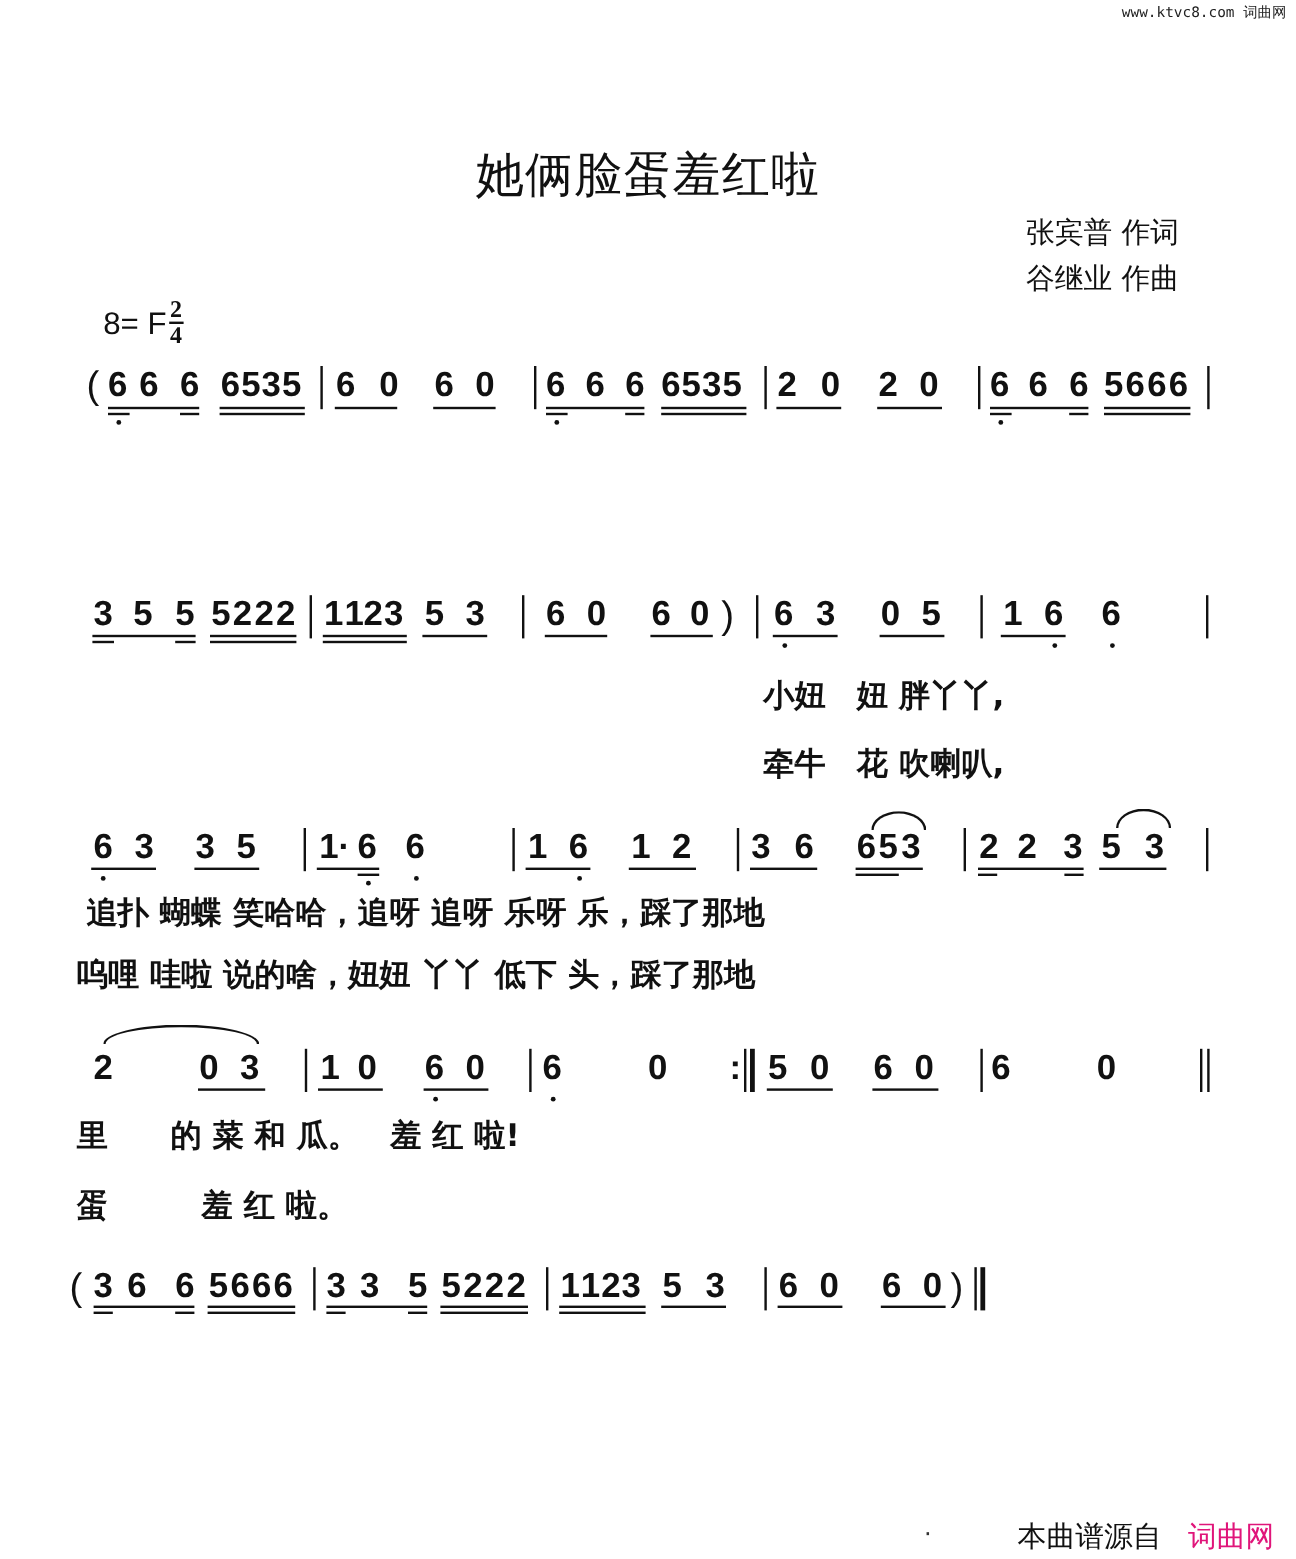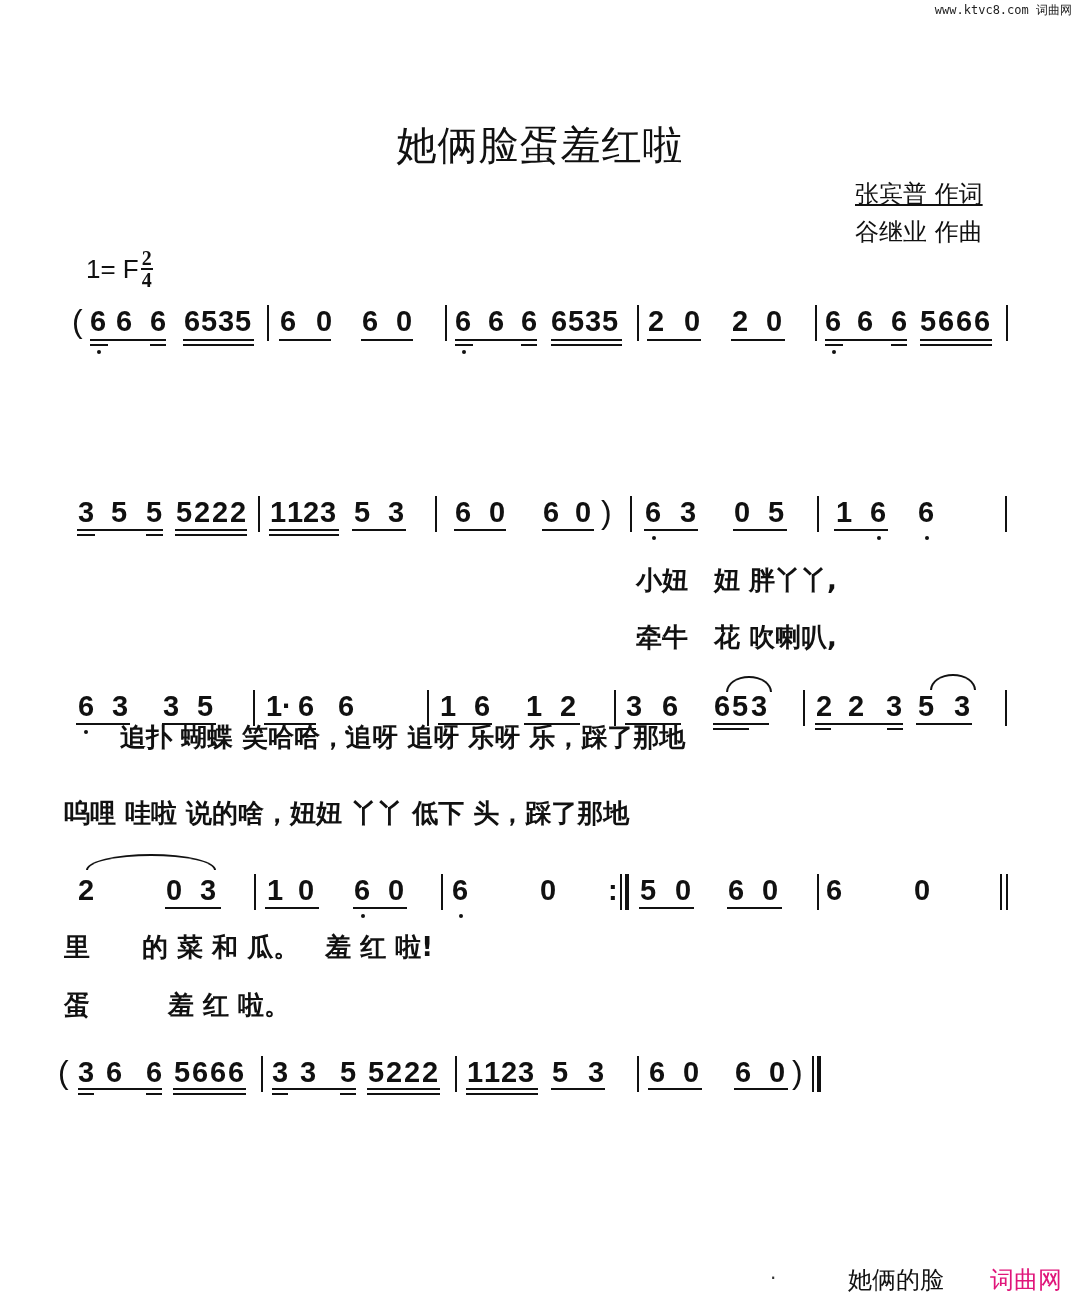--- a/index.html
+++ b/index.html
@@ -24,25 +24,25 @@
   .footer-src { left: 848px; top: 1264px; font-size: 24px; color: #111; }
   .footer-brand { left: 990px; top: 1264px; font-size: 24px; color: #e0157a; }
 </style>
 </head>
 <body>
 
 <div class="abs watermark-top">www.ktvc8.com 词曲网</div>
 
 <div class="abs title">她俩脸蛋羞红啦</div>
 
-<div class="abs credit" style="top:178px;text-decoration:underline;">张宾普 作词</div>
+<div class="abs credit" style="top:178px;">张宾普 作词</div>
 <div class="abs credit" style="top:216px;">谷继业 作曲</div>
 
 <div class="abs key">
-  <span>1= F</span>
+  <span>8= F</span>
   <span class="frac">
     <span>2</span>
     <span class="line"></span>
     <span>4</span>
   </span>
 </div>
 
 <div class="staff" style="top:305px;">
   <span class="paren" style="left:72px;top:0;">(</span>
   <span class="n" style="left:90px;">6</span>
@@ -207,21 +207,21 @@
     <span class="n" style="left:886px;">3</span>
   <span class="n" style="left:918px;">5</span>
     <span class="n" style="left:954px;">3</span>
   <div class="ul" style="left:815px;width:88px;top:33px;"></div>
   <div class="ul" style="left:815px;width:16px;top:38px;"></div>
   <div class="ul" style="left:887px;width:16px;top:38px;"></div>
   <div class="ul" style="left:916px;width:56px;top:33px;"></div>
   <div class="slur" style="left:930px;top:-16px;width:42px;height:14px;"></div>
   <div class="bar" style="left:1005px;top:0;"></div>
 </div>
-<div class="lyric" style="left:72px;top:722px;margin-left:48px;">追扑 蝴蝶 笑哈哈，追呀 追呀 乐呀 乐，踩了那地</div>
+<div class="lyric" style="left:72px;top:746px;">追扑 蝴蝶 笑哈哈，追呀 追呀 乐呀 乐，踩了那地</div>
 <div class="lyric" style="left:64px;top:798px;">呜哩 哇啦 说的啥，妞妞 丫丫 低下 头，踩了那地</div>
 
 <div class="staff" style="top:874px;">
   <div class="slur" style="left:86px;top:-20px;width:126px;height:14px;"></div>
   <span class="n" style="left:78px;">2</span>
   <span class="n" style="left:166px;">0</span>
     <span class="n" style="left:200px;">3</span>
   <div class="ul" style="left:165px;width:56px;top:33px;"></div>
   <div class="bar" style="left:254px;top:0;"></div>
 
@@ -303,14 +303,14 @@
   <span class="n" style="left:735px;">6</span>
     <span class="n" style="left:769px;">0</span>
   <div class="ul" style="left:648px;width:54px;top:32px;"></div>
   <div class="ul" style="left:734px;width:54px;top:32px;"></div>
   <span class="paren" style="left:792px;top:0;">)</span>
   <div class="bar" style="left:812px;top:0;"></div>
   <div class="bar thick" style="left:817px;top:0;"></div>
 </div>
 
 <div class="abs footer-left">·</div>
-<div class="abs footer-src">她俩的脸</div>
+<div class="abs footer-src">本曲谱源自</div>
 <div class="abs footer-brand">词曲网</div>
 
 </body></html>

